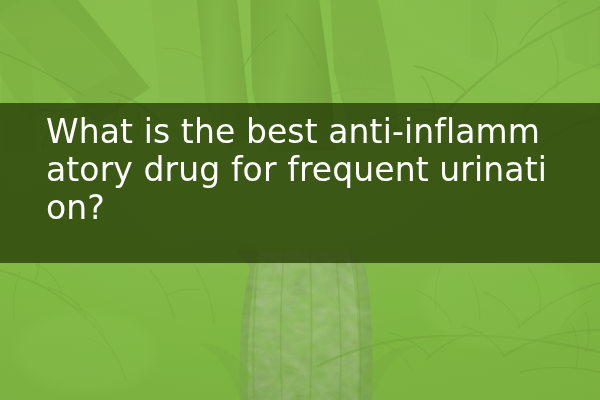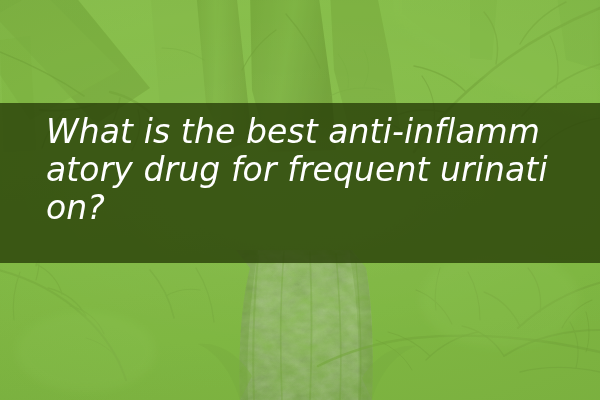--- a/index.html
+++ b/index.html
@@ -58,21 +58,20 @@
   
   .caption-band {
     position: absolute;
     left: 0;
     top: 103px;
     width: 600px;
     height: 160px;
     background: rgba(40,62,8,0.80);
     box-sizing: border-box;
     overflow: hidden;
-    font-style: italic;
   }
 
   .caption-text {
     position: absolute;
     left: 46px;
     top: 10px;
     width: 512px;
     margin: 0;
     color: #ffffff;
     font-family: "DejaVu Sans", sans-serif;

